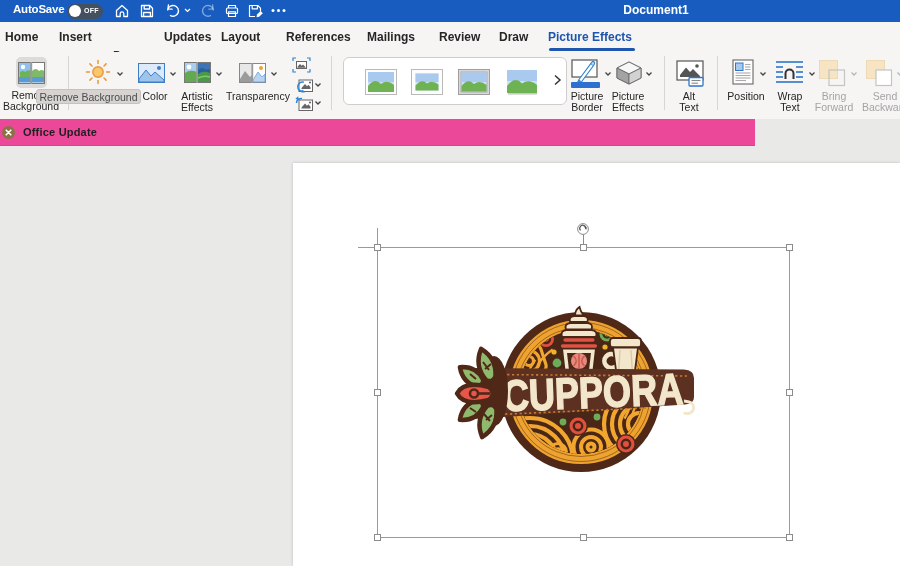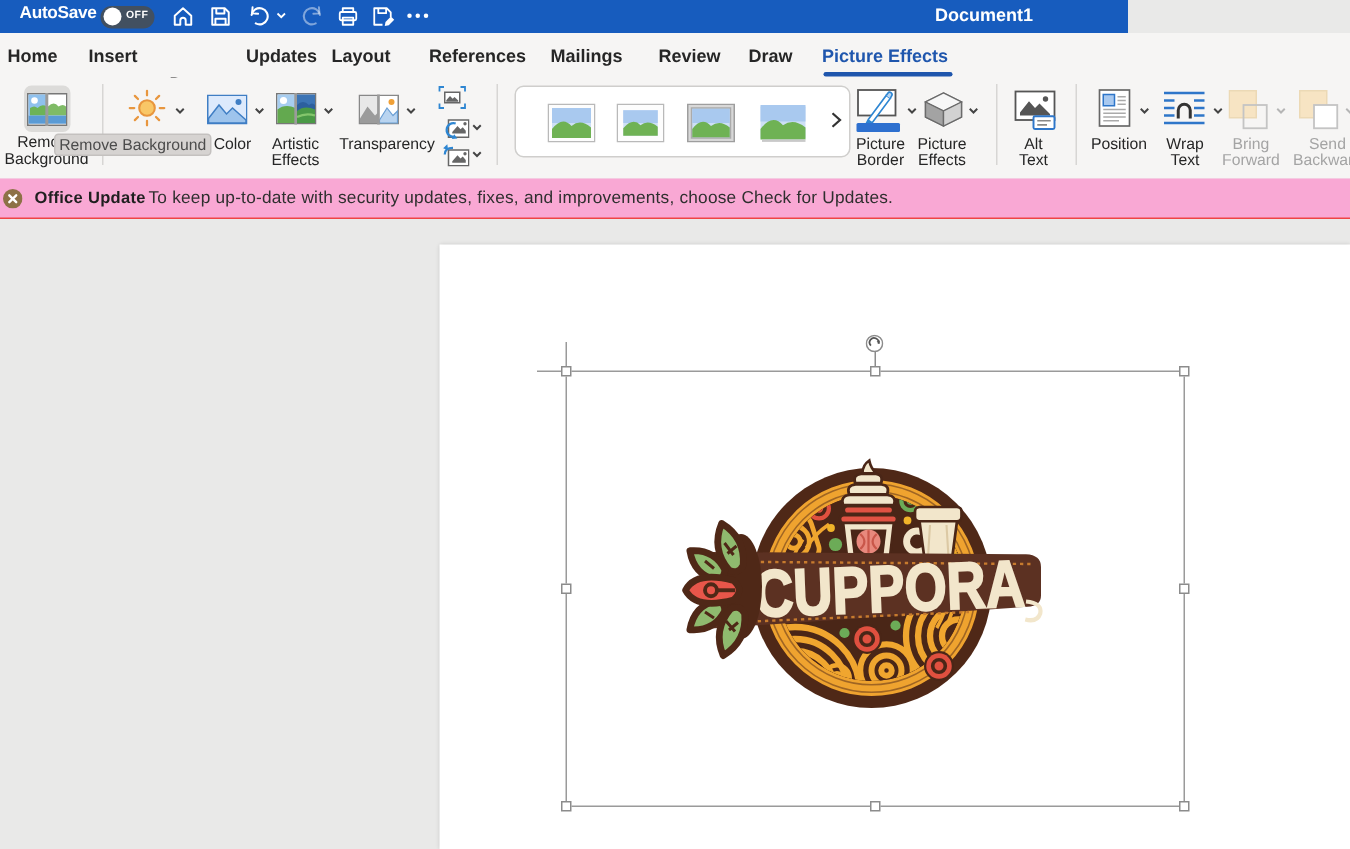--- a/index.html
+++ b/index.html
@@ -1,31 +1,31 @@
 <!DOCTYPE html>
 <html><head>
 <meta charset="utf-8">
 <style>
   html,body{margin:0;padding:0;}
   body{width:900px;height:566px;overflow:hidden;position:relative;
        font-family:"Liberation Sans",sans-serif;background:#e9e9e8;}
   .abs{position:absolute;}
   
-  #titlebar{left:0;top:0;width:752px;height:22px;background:#175cbe;}
+  #titlebar{left:0;top:0;width:900px;height:22px;background:#175cbe;}
   .tbtext{color:#fff;font-size:11.5px;font-weight:bold;}
   
   #tabbar{left:0;top:22px;width:900px;height:30px;background:#f6f5f4;}
   .tab{position:absolute;top:8px;font-size:12px;font-weight:bold;color:#262626;white-space:nowrap;}
   
   #ribbon{left:0;top:52px;width:900px;height:67px;background:#f6f5f4;}
   .rlabel{position:absolute;font-size:10.5px;line-height:11px;color:#262626;text-align:center;white-space:nowrap;}
   .sep{position:absolute;width:1px;background:#d7d6d4;top:4px;height:54px;}
   .chev{position:absolute;}
   
-  #notif{left:0;top:119px;width:900px;height:26px;background:#f9a8d4;border-bottom:7px solid #ef4444;}
+  #notif{left:0;top:119px;width:755px;height:26px;background:#ec4899;border-bottom:7px solid #ef4444;}
   
   #docarea{left:0;top:146px;width:900px;height:420px;background:#e9e9e8;}
   #page{position:absolute;left:293px;top:17px;width:607px;height:403px;background:#ffffff;box-shadow:0 0 3px rgba(0,0,0,0.18);}
   .hline{position:absolute;height:1px;background:#9a9a9a;}
   .vline{position:absolute;width:1px;background:#9a9a9a;}
   .handle{position:absolute;width:7px;height:7px;background:#fff;border:1px solid #8c8c8c;box-sizing:border-box;}
 </style>
 </head>
 <body>
 
@@ -316,21 +316,20 @@
 <div class="abs" style="left:36px;top:89px;width:105px;height:14.5px;background:#d6d3d1;border:1px solid #c4c1bf;border-radius:3px;box-sizing:border-box;z-index:30;">
   <div style="font-size:10.5px;color:#4c4c4c;text-align:center;margin-top:1px;white-space:nowrap;">Remove Background</div>
 </div>
 
 <div class="abs" id="notif">
   <svg class="abs" style="left:2px;top:7px" width="13" height="13" viewBox="0 0 13 13">
     <circle cx="6.5" cy="6.5" r="6.5" fill="#8d7146"></circle>
     <path d="M4.2 4.2 L8.8 8.8 M8.8 4.2 L4.2 8.8" stroke="#fff" stroke-width="1.6" stroke-linecap="round"></path>
   </svg>
   <span class="abs" style="left:23px;top:7px;font-size:11px;font-weight:bold;color:#1f1f1f;letter-spacing:0.2px;">Office Update</span>
-  <span class="abs" style="left:99px;top:6.5px;font-size:11.5px;color:#2f2f2f;letter-spacing:0.15px;">To keep up-to-date with security updates, fixes, and improvements, choose Check for Updates.</span>
 </div>
 
 <div class="abs" id="docarea">
   <div id="page"></div>
 </div>
 
 <svg class="abs" style="left:450px;top:300px;" width="255" height="180" viewBox="0 0 255 180">
   <defs>
     <clipPath id="inner">
         <circle cx="131" cy="92" r="62"></circle>

